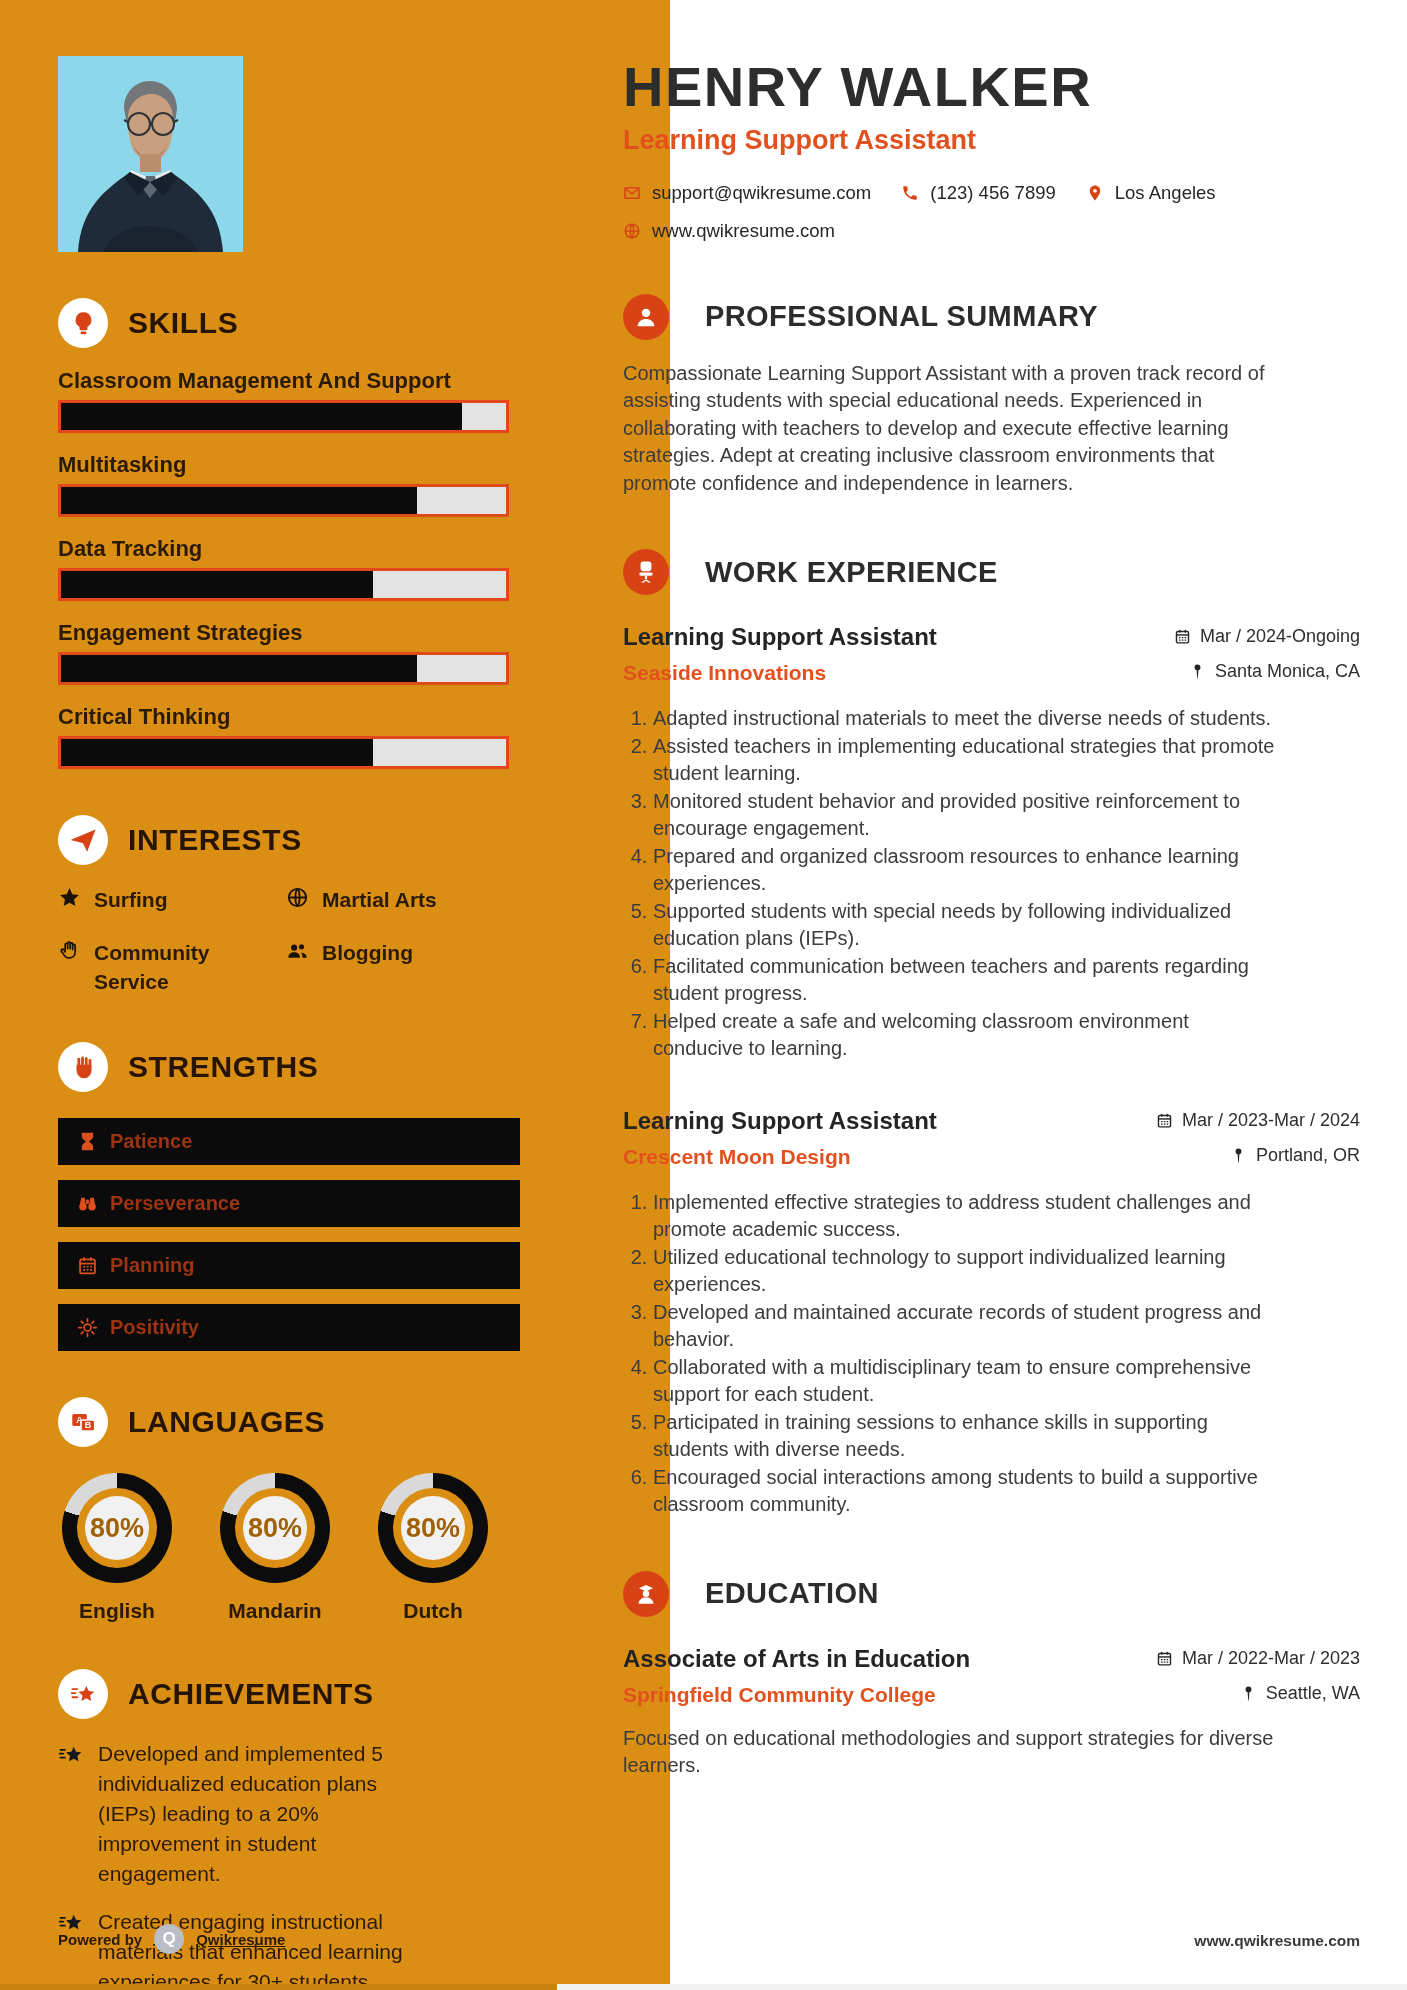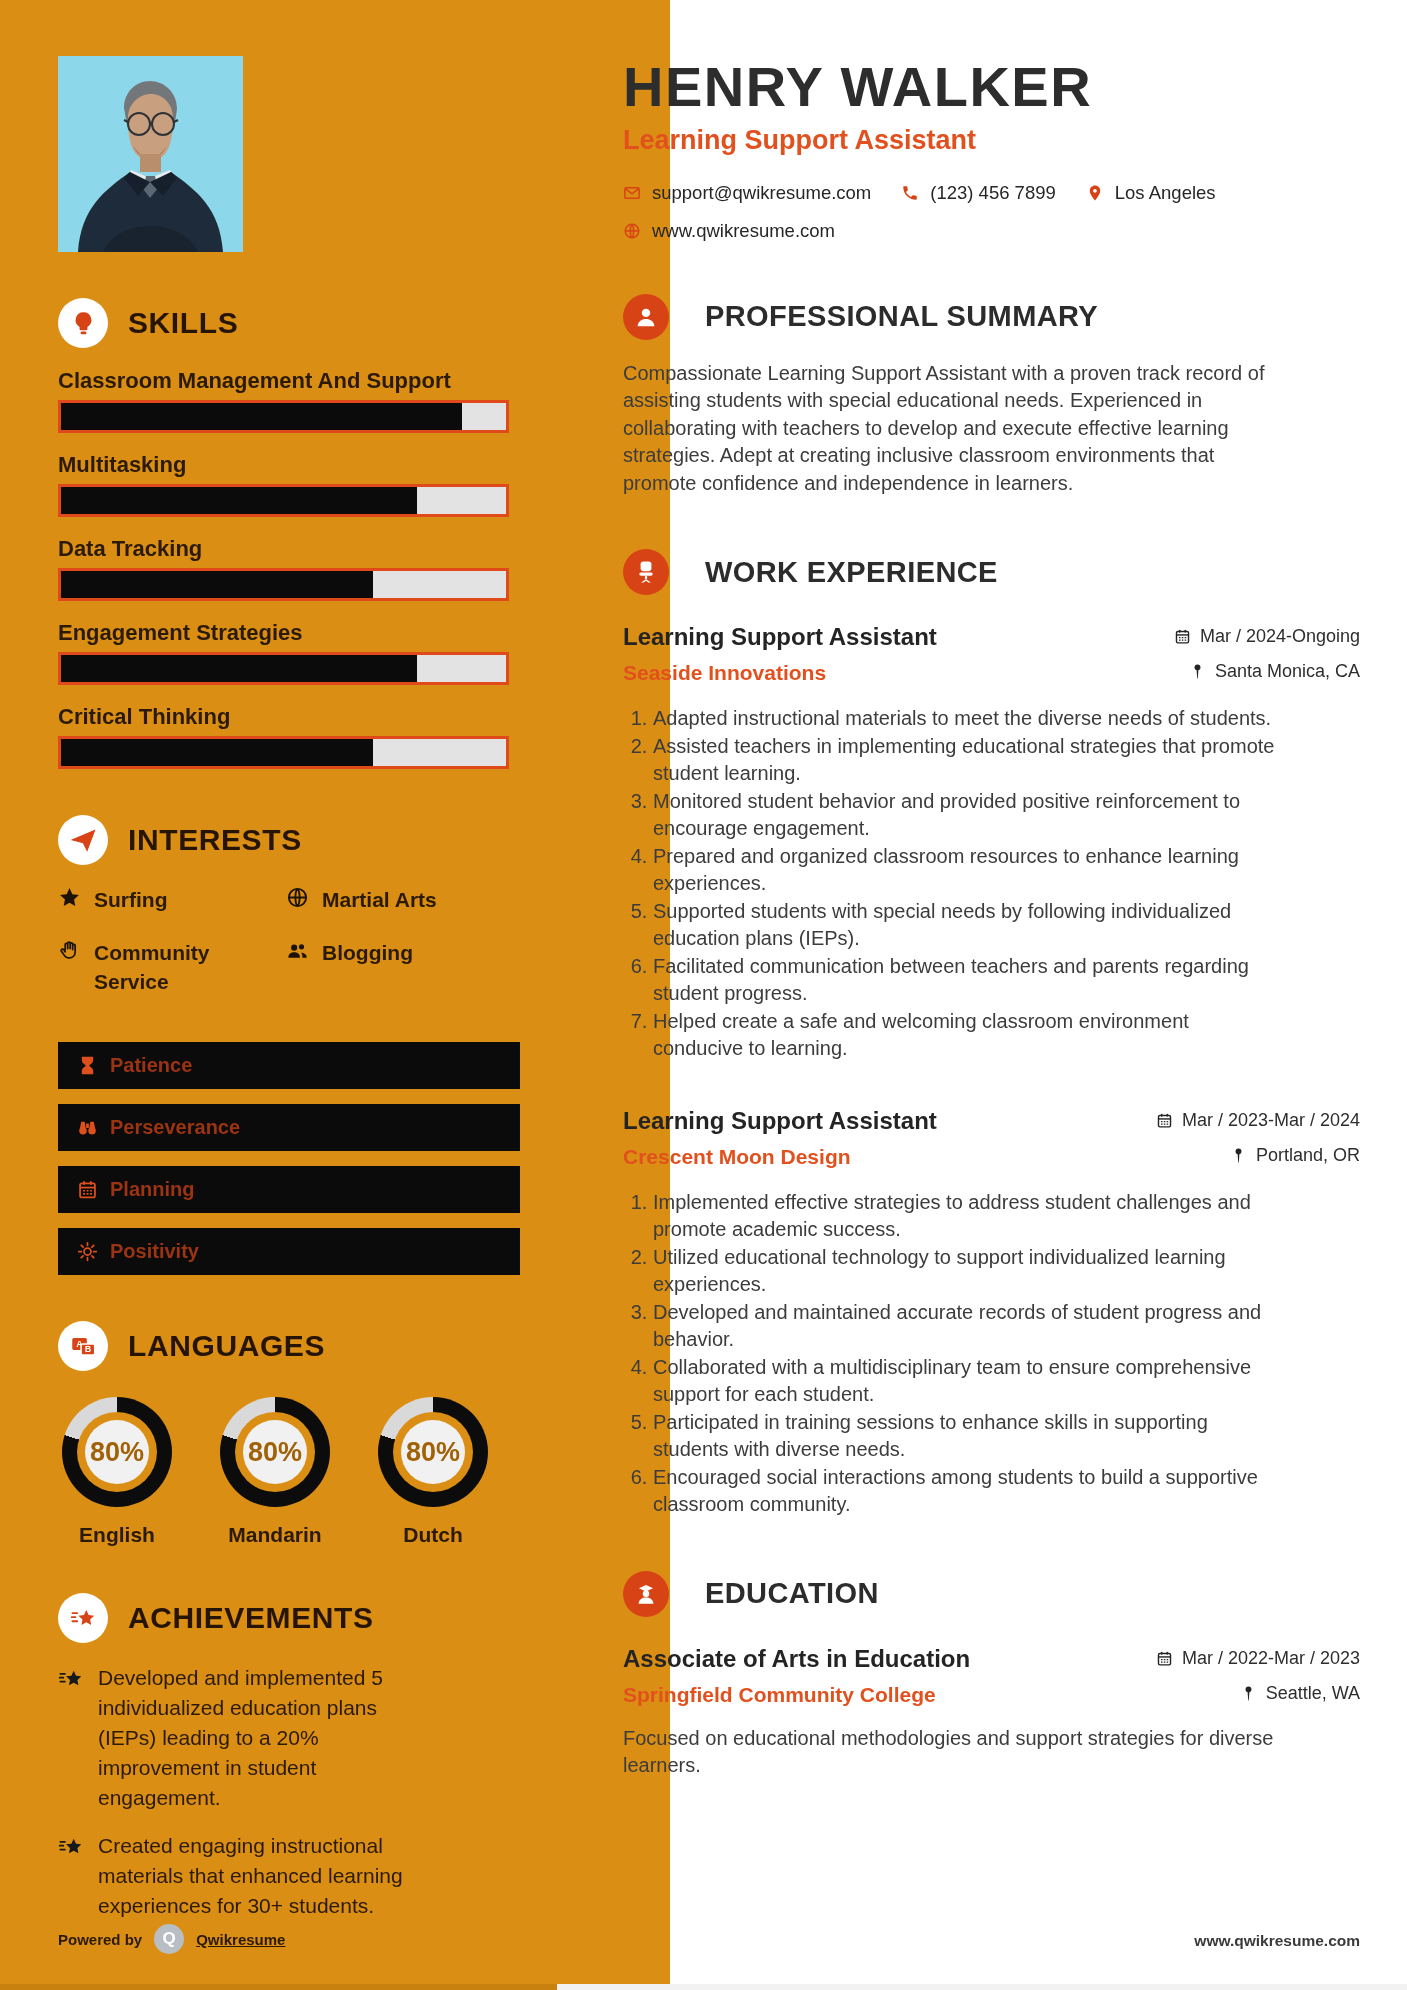--- a/index.html
+++ b/index.html
@@ -204,20 +204,32 @@
                 <path d="M2.5 18.8c0-3.1 2.7-4.9 6-4.9s6 1.8 6 4.9v.7h-12z"></path>
                 <path d="M15.8 14.4c3 .1 5.7 1.7 5.7 4.4v.7h-4.3c0-2.1-.5-3.9-1.4-5.1z"></path>
               </svg>
             </span>
             <span class="int-label">Blogging</span>
           </div>
         </div>
     </section>
 
     <section class="side-sec">
+      <div class="side-head">
+        <span class="sec-icon side">
+            <svg viewBox="0 0 24 24" fill="currentColor">
+              <rect x="6.6" y="3.4" width="2.5" height="7" rx="1.25"></rect>
+              <rect x="9.9" y="2.2" width="2.5" height="8" rx="1.25"></rect>
+              <rect x="13.2" y="2.8" width="2.5" height="7.5" rx="1.25"></rect>
+              <rect x="16.5" y="4.4" width="2.5" height="6" rx="1.25"></rect>
+              <path d="M5.8 9.5h13.4v4.3c0 4.6-2.8 7.8-6.7 7.8s-6.7-3.2-6.7-7.8z"></path>
+            </svg>
+          </span>
+        <h2>STRENGTHS</h2>
+      </div>
       <div class="str-grid" id="strengths-list">
           <span class="badge">
             <span class="icn">
               <svg viewBox="0 0 24 24" fill="currentColor">
                 <path d="M5.5 2h13v4c0 2.1-1.6 3.6-3.5 5l-1.3 1 1.3 1c1.9 1.4 3.5 2.9 3.5 5v4h-13v-4c0-2.1 1.6-3.6 3.5-5l1.3-1-1.3-1c-1.9-1.4-3.5-2.9-3.5-5z"></path>
               </svg>
             </span>
             <span class="badge-label">Patience</span>
           </span>
           <span class="badge">

